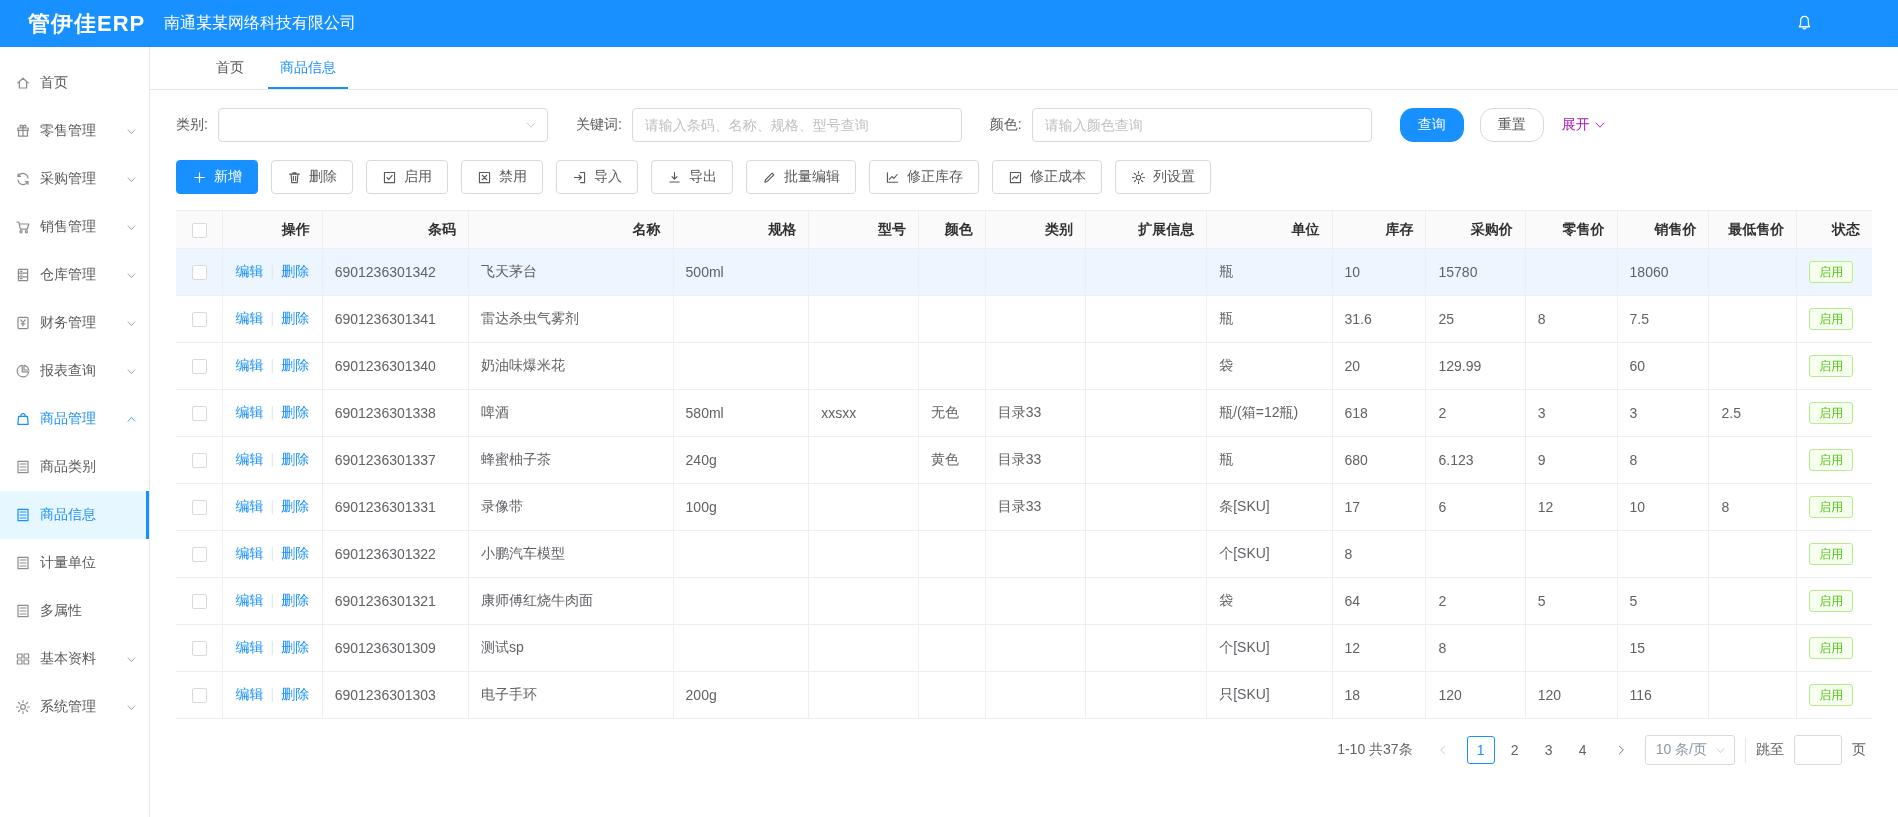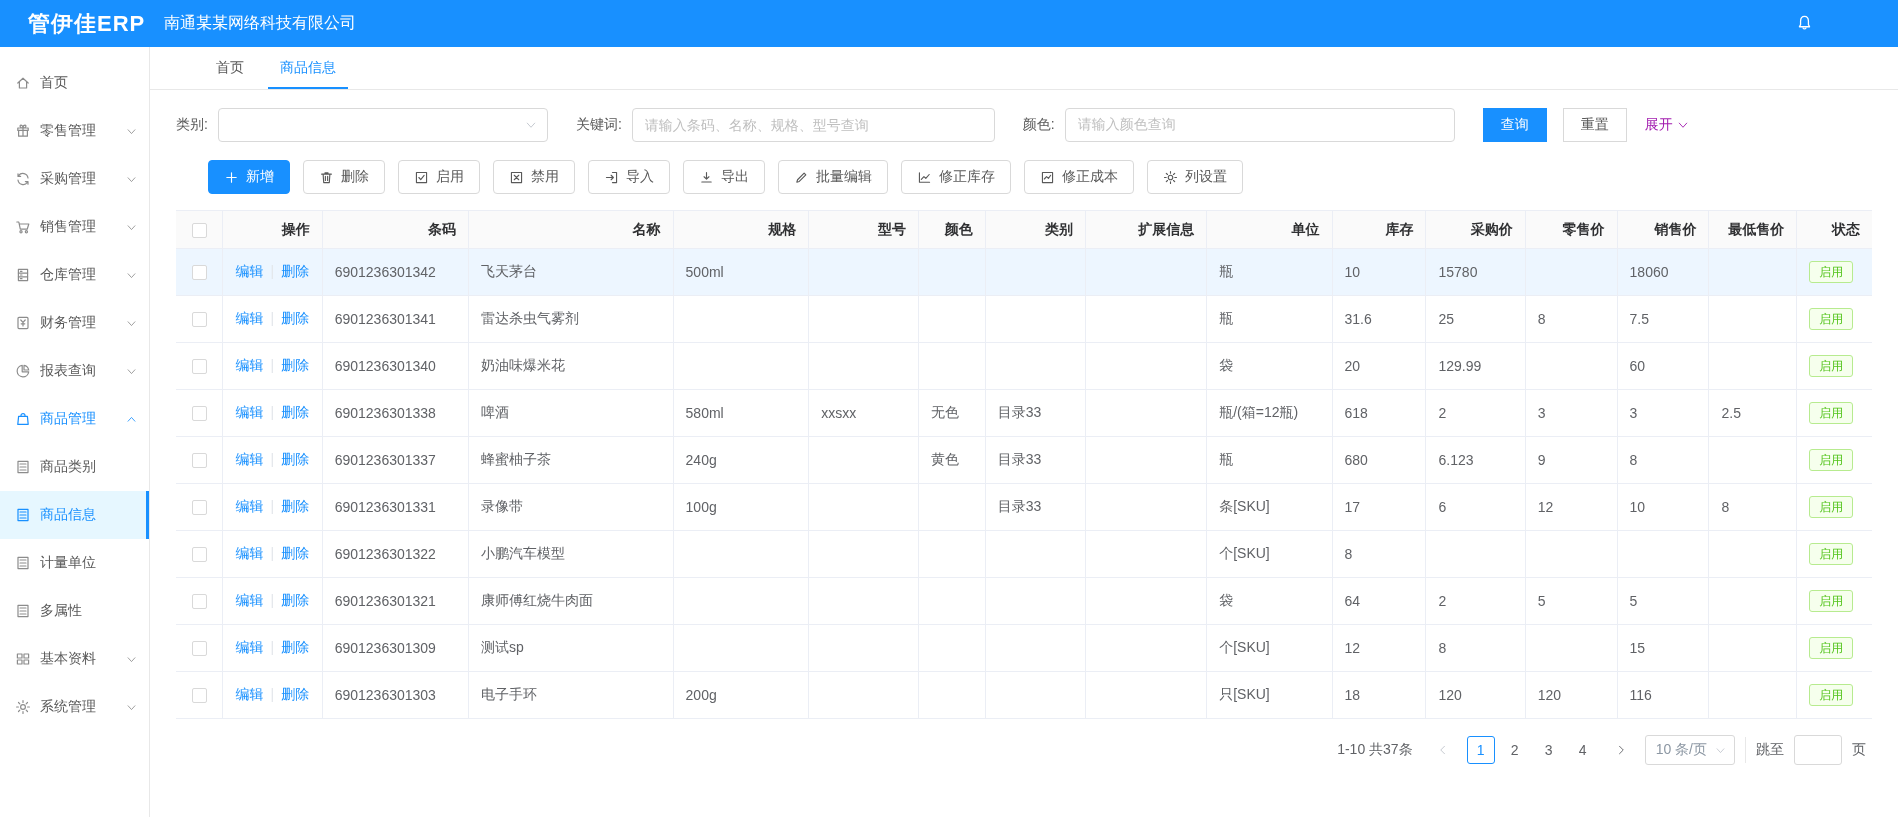--- a/index.html
+++ b/index.html
@@ -40,27 +40,27 @@
   .panel { flex:1; padding:0 26px; display:flex; flex-direction:column; min-height:0; }
 
   
   .filterbar { margin-top:18px; display:flex; align-items:center; font-size:14px; color:#595959; flex:none; }
   .f-label { margin-right:10px; white-space:nowrap; }
   .f-select { width:330px; height:34px; border:1px solid #d9d9d9; border-radius:4px; display:flex; align-items:center; justify-content:flex-end; padding:0 10px; color:#bfbfbf; cursor:pointer; background:#fff; }
   .f-select .chev { width:12px; height:12px; color:#c0c4cc; }
   .f-input { height:34px; border:1px solid #d9d9d9; border-radius:4px; padding:0 12px; font-size:14px; color:#606266; font-family:inherit; outline:none; background:#fff; }
   .f-input::placeholder { color:#bfbfbf; }
   .gap-lg { margin-left:28px; }
-  .btn { height:34px; border-radius:0; border:1px solid #d9d9d9; background:#fff; color:#595959; font-size:14px; font-family:inherit; padding:12px 17px; cursor:pointer; display:inline-flex; align-items:center; gap:6px;text-align:center; }
+  .btn { height:34px; border-radius:13px; border:1px solid #d9d9d9; background:#fff; color:#595959; font-size:14px; font-family:inherit; padding:12px 17px; cursor:pointer; display:inline-flex; align-items:center; gap:6px;text-align:center; }
   .btn.primary { background:#1890ff; border-color:#1890ff; color:#fff; }
   .expand-link { color:#a21caf; margin-left:18px; display:inline-flex; align-items:center; gap:4px; cursor:pointer; white-space:nowrap; }
   .expand-link .chev { width:12px; height:12px; }
 
   
-  .toolbar { margin-top:18px; display:flex; align-items:center; gap:13px; flex:none;margin-left:32px; }
+  .toolbar { margin-top:18px; display:flex; align-items:center; gap:13px; flex:none; }
   .tb-btn { height:34px; border:1px solid #d9d9d9; border-radius:4px; background:#fff; color:#595959; font-size:14px; font-family:inherit; padding:0 15px; display:inline-flex; align-items:center; gap:7px; cursor:pointer; white-space:nowrap; }
   .tb-btn .ic { width:15px; height:15px; color:#595959; }
   .tb-btn.primary { background:#1890ff; border-color:#1890ff; color:#fff; }
   .tb-btn.primary .ic { color:#fff; }
 
   
   .table-wrap { margin-top:16px; flex:none; }
   table { width:100%; border-collapse:collapse; table-layout:fixed; font-size:14px; }
   thead th { background:#fafafa; color:#303133; font-weight:600; text-align:right; height:38px; padding:0 12px; border-bottom:1px solid #ebeef5; border-top:1px solid #ebeef5; border-right:1px solid #ebeef5; white-space:nowrap; overflow:hidden; }
   thead th:last-child { border-right:none; }
@@ -274,23 +274,23 @@
       <div class="panel">
 
         <div class="filterbar">
           <span class="f-label">类别:</span>
           <div class="f-select">
               <svg class="ic chev" viewBox="0 0 16 16" fill="none" stroke="currentColor" stroke-width="1.2" stroke-linecap="round" stroke-linejoin="round">
                 <path d="M3 5.5 L8 11 L13 5.5"></path>
               </svg>
             </div>
           <span class="f-label gap-lg">关键词:</span>
-          <input class="f-input" style="width: 363px;" placeholder="请输入条码、名称、规格、型号查询">
+          <input class="f-input" style="width: 330px;" placeholder="请输入条码、名称、规格、型号查询">
           <span class="f-label gap-lg">颜色:</span>
-          <input class="f-input" style="width: 390px; font-family: Liberation Serif, serif;" placeholder="请输入颜色查询">
+          <input class="f-input" style="width: 340px;" placeholder="请输入颜色查询">
           <button class="btn primary gap-lg">查询</button>
           <button class="btn" style="margin-left:16px">重置</button>
           <span class="expand-link">
             <span>展开</span>
             <svg class="ic chev" viewBox="0 0 16 16" fill="none" stroke="currentColor" stroke-width="1.2" stroke-linecap="round" stroke-linejoin="round">
                 <path d="M3 5.5 L8 11 L13 5.5"></path>
               </svg>
           </span>
         </div>
 

